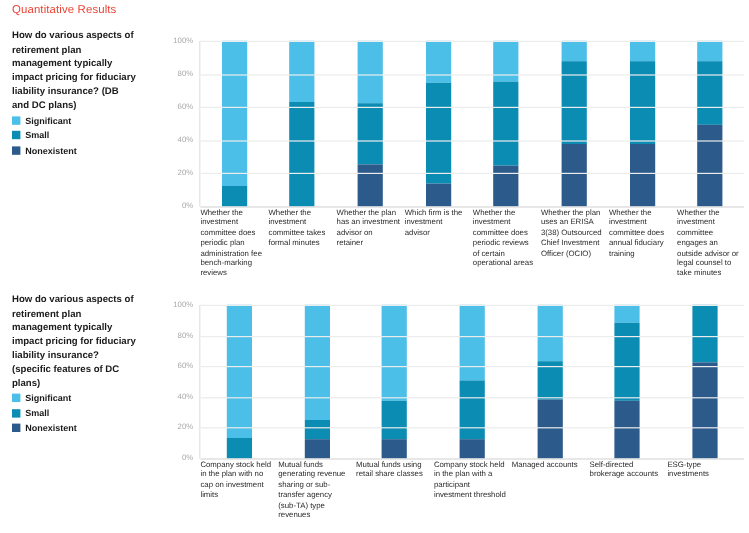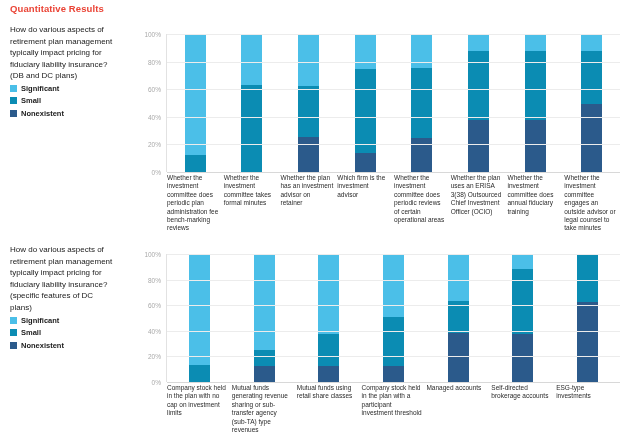--- a/index.html
+++ b/index.html
@@ -9,37 +9,37 @@
     background: #ffffff;
     font-family: "Liberation Sans", sans-serif;
     overflow: hidden;
   }
   .page { position: relative; width: 624px; height: 444px; }
 
   .section-title {
     position: absolute;
     left: 10px; top: 3px;
     font-size: 9.5px;
-    font-weight: bold;
+    font-weight: normal;
     color: #ea4335;
     letter-spacing: 0.1px;
   }
 
   .panel { position: absolute; left: 0; width: 624px; }
   .panel-1 { top: 24px; height: 205px; }
   .panel-2 { top: 244px; height: 200px; }
 
   .left-col {
     position: absolute;
     left: 10px; top: 0;
     width: 120px;
   }
   .q-text {
     font-size: 8px;
-    font-weight: normal;
+    font-weight: bold;
     color: #1a1a1a;
     line-height: 11.6px;
     margin: 0 16px 0 0;
   }
   .legend { margin-top: 2px; }
   .legend-row {
     display: flex;
     align-items: center;
     margin-bottom: 3.5px;
   }

